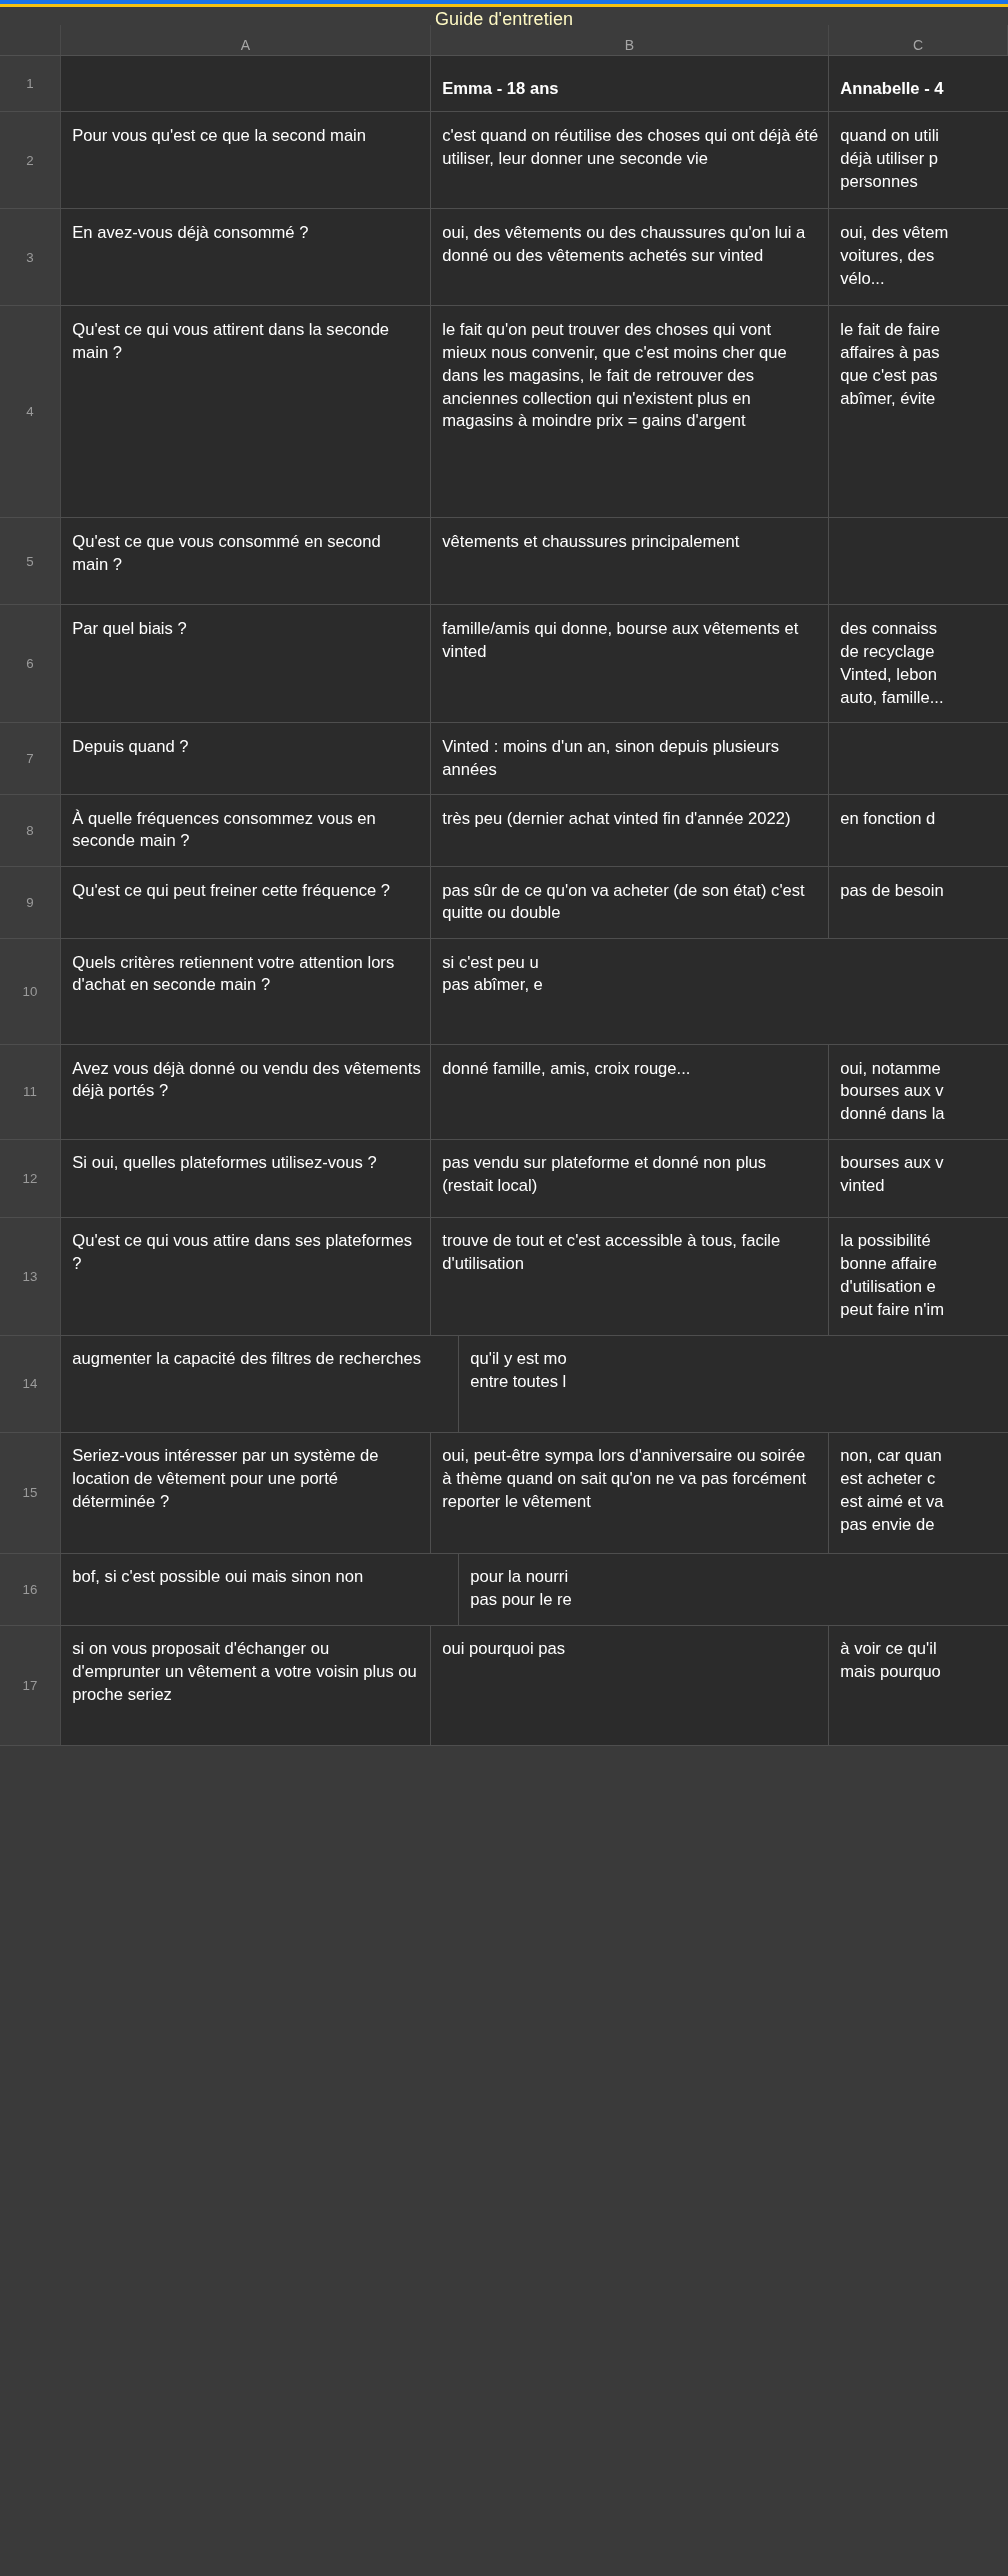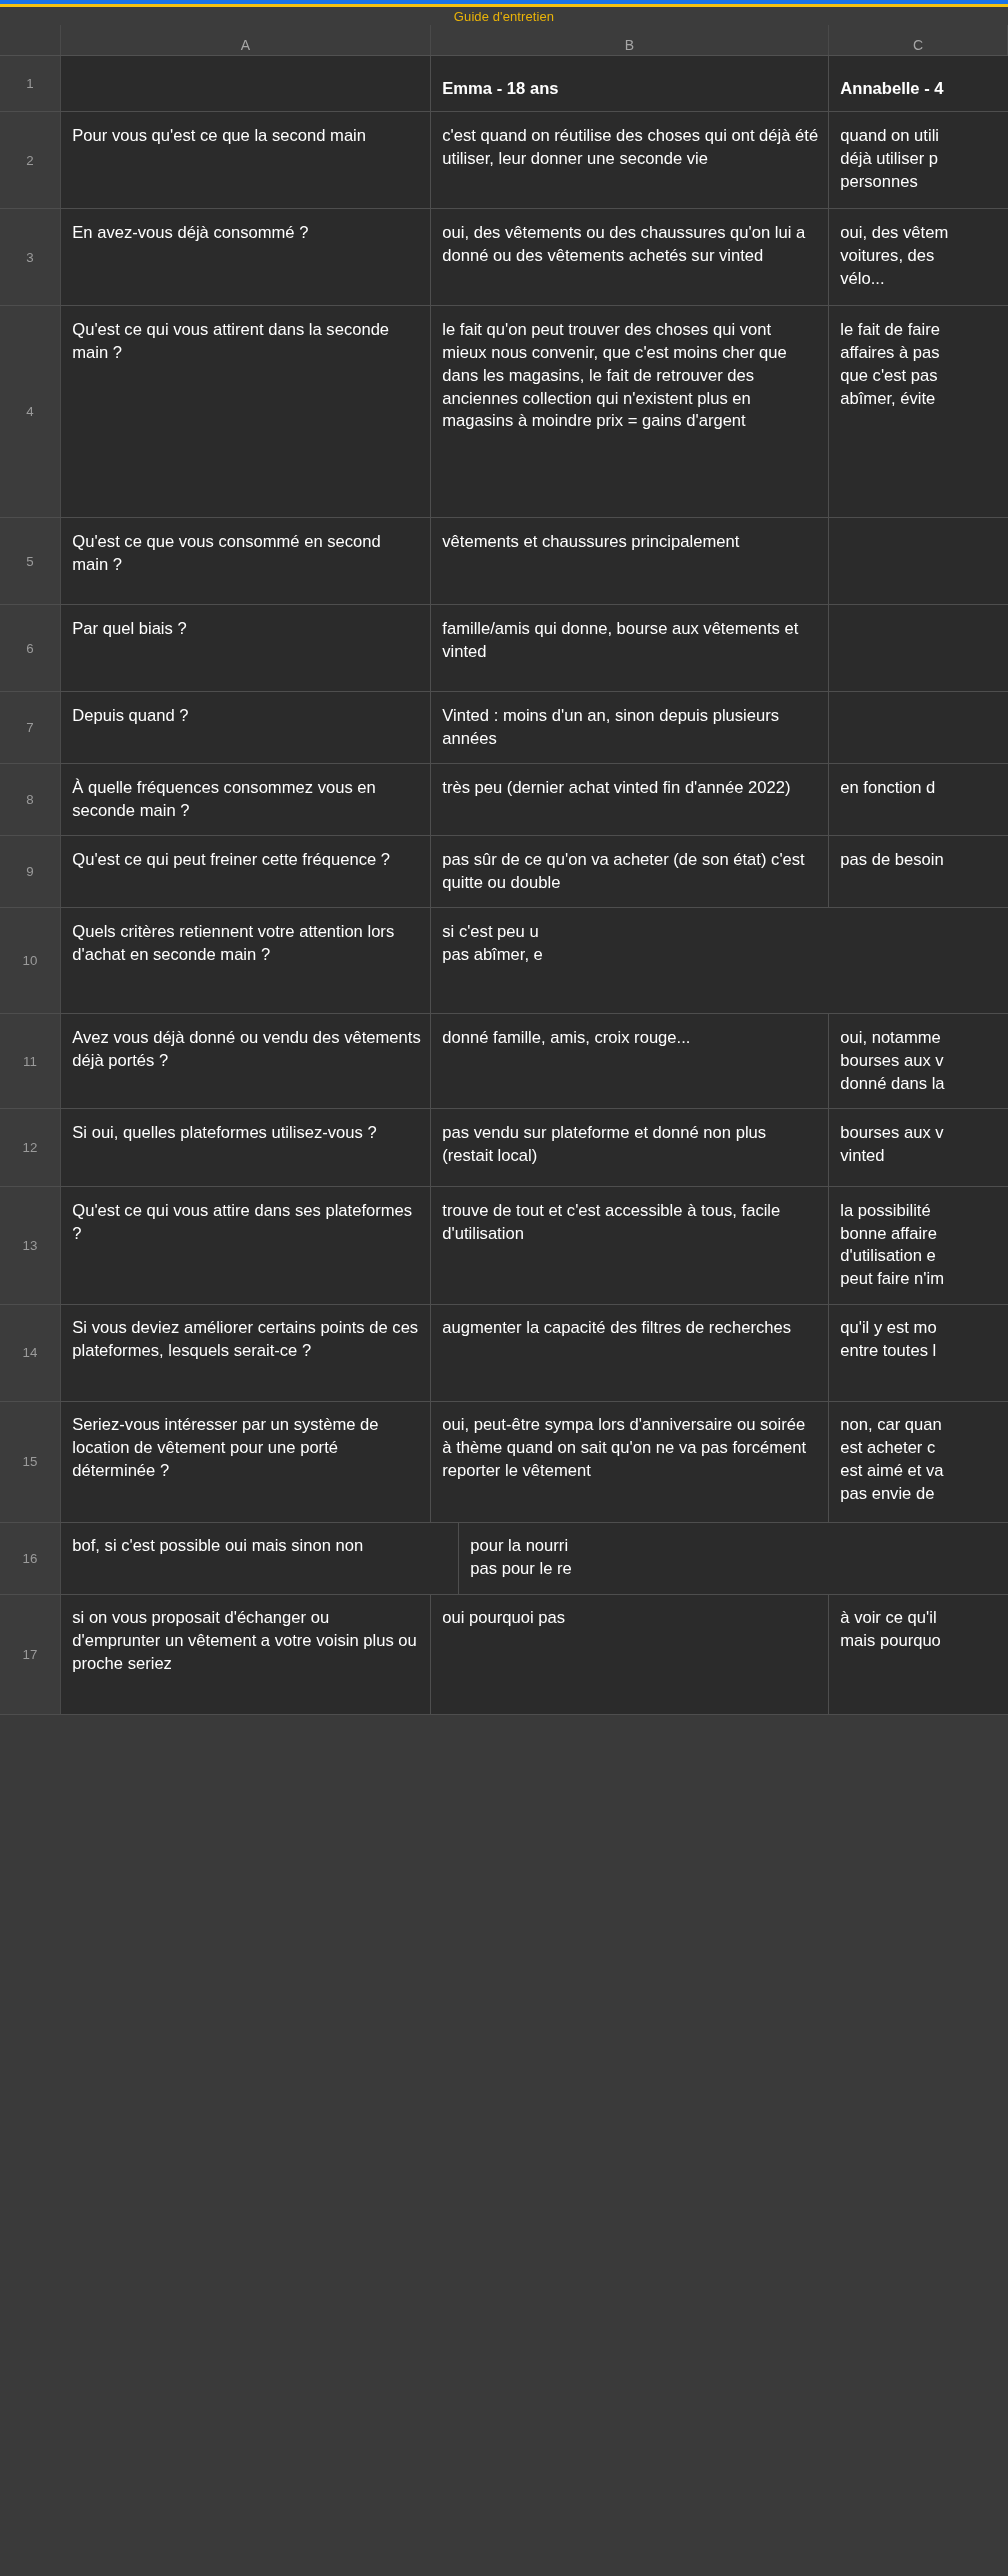--- a/index.html
+++ b/index.html
@@ -29,22 +29,22 @@
     height: 18.6px;
     width: 100%;
     background: #3c3c3c;
     position: relative;
   }
   .doc-title {
     position: absolute;
     left: 0; right: 0;
     top: 2px;
     text-align: center;
-    font-size: 13px;
-    color: #eab308;
+    font-size: 18px;
+    color: #fef9c3;
     letter-spacing: 0.1px;
     white-space: nowrap;
   }
 
   
   .col-header-row {
     display: flex;
     height: 30.5px;
     background: #3c3c3c;
     border-bottom: 0.7px solid #515151;
@@ -163,20 +163,24 @@
     </div>
     <div class="row row-5" style="min-height: 87px;">
       <div class="rownum">5</div>
       <div class="cell a">Qu'est ce que vous consommé en second main ?</div>
       <div class="cell b">vêtements et chaussures principalement</div>
     </div>
     <div class="row row-6" style="min-height: 87px;">
       <div class="rownum">6</div>
       <div class="cell a">Par quel biais ?</div>
       <div class="cell b">famille/amis qui donne, bourse aux vêtements et vinted</div>
+      <div class="cell c">des connaiss
+de recyclage 
+Vinted, lebon
+auto, famille...</div>
     </div>
     <div class="row row-7" style="min-height: 48px;">
       <div class="rownum">7</div>
       <div class="cell a">Depuis quand ?</div>
       <div class="cell b">Vinted : moins d'un an, sinon depuis plusieurs années</div>
     </div>
     <div class="row row-8" style="min-height: 63px;">
       <div class="rownum">8</div>
       <div class="cell a">À quelle fréquences consommez vous en seconde main ?</div>
       <div class="cell b">très peu (dernier achat vinted fin d'année 2022)</div>
@@ -213,21 +217,20 @@
       <div class="rownum">13</div>
       <div class="cell a">Qu'est ce qui vous attire dans ses plateformes ?</div>
       <div class="cell b">trouve de tout et c'est accessible à tous, facile d'utilisation</div>
       <div class="cell c">la possibilité 
 bonne affaire
 d'utilisation e
 peut faire n'im</div>
     </div>
     <div class="row row-14" style="min-height: 97px;">
       <div class="rownum">14</div>
-      <div class="cell a">Si vous deviez améliorer certains points de ces plateformes, lesquels serait-ce ?</div>
       <div class="cell b">augmenter la capacité des filtres de recherches</div>
       <div class="cell c">qu'il y est mo
 entre toutes l</div>
     </div>
     <div class="row row-15" style="min-height: 121px;">
       <div class="rownum">15</div>
       <div class="cell a">Seriez-vous intéresser par un système de location de vêtement pour une porté déterminée ?</div>
       <div class="cell b">oui, peut-être sympa lors d'anniversaire ou soirée à thème quand on sait qu'on ne va pas forcément reporter le vêtement</div>
       <div class="cell c">non, car quan
 est acheter c

